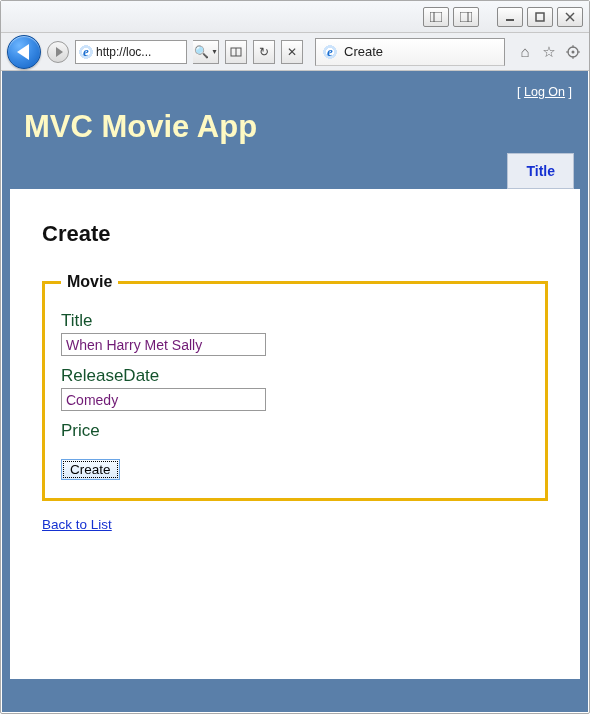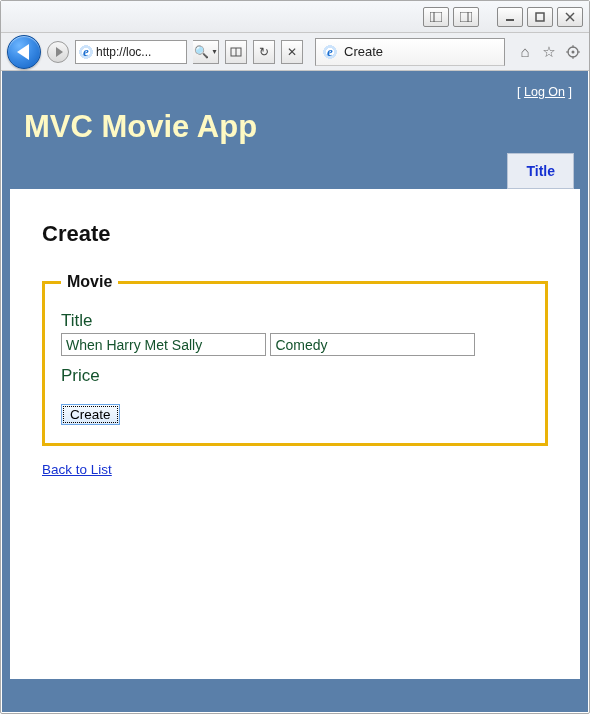--- a/index.html
+++ b/index.html
@@ -31,21 +31,21 @@
   .loginbar { text-align:right; color:#fff; font-size:12.5px; padding:6px 8px 6px 0; }
   .loginbar a { color:#ffffff; text-decoration:underline;}
   .apptitle { color:#fef9c3; font-family:Verdana, Geneva, sans-serif; font-weight:bold; font-size:31px; padding:4px 0 8px 14px; }
   .navtabs { display:flex; justify-content:flex-end; gap:8px; padding:0 6px 0px 0; }
   .navtab { background:#e9edf4; color:#1531d1; font-weight:bold; font-size:14px; padding:9px 18px; border:1px solid #b8c4d6; text-decoration:none;}
   .content { background:#fff; margin:0; padding:32px 32px 24px 32px; min-height:490px; }
   h2.page { margin:0 0 26px 0; font-family:Verdana,Geneva,sans-serif; font-size:22px; font-weight:bold; color:#111;}
   fieldset { border:3px solid #eab308; padding:10px 16px 18px 16px; margin:0 0 14px 0;}
   legend { font-family:Verdana,Geneva,sans-serif; font-weight:bold; font-size:16px; color:#111; padding:0 6px;}
   .field-label { color:#14532d; font-size:17px; margin-top:10px; margin-bottom:2px;}
-  .text-input { width:205px; height:23px; border:1px solid #999; padding:1px 4px; font-size:14px; font-family:inherit; color:#14532d; }
+  .text-input { width:205px; height:23px; border:1px solid #999; padding:1px 4px; font-size:14px; font-family:inherit; color:#701a75; }
   .submit { margin-top:16px; padding:2px 8px; font-size:13.5px; border:1px solid #6aa5e6; outline:1px dotted #000; outline-offset:-3px; background:linear-gradient(#f6fbff,#dcebfb); }
   .backlink { color:#1531d1; text-decoration:underline; font-size:13.5px;text-align:center;}
 </style>
 </head>
 <body>
 
 <div class="chrome">
 
   <div class="titlebar">
     <div class="tbtn">
@@ -132,20 +132,21 @@
     </div>
     <div class="content">
       <h2 class="page">Create</h2>
 
       <fieldset>
         <legend>Movie</legend>
 
         <div class="field-label">Title</div>
         <input class="text-input" type="text" value="When Harry Met Sally" style="">
 
+        <div class="field-label">ReleaseDate</div>
 
         <input class="text-input" type="text" value="Comedy" style="">
 
         <div class="field-label">Price</div>
 
         <div><button class="submit">Create</button></div>
       </fieldset>
 
       <div><a href="#" class="backlink">Back to List</a></div>
     </div>

